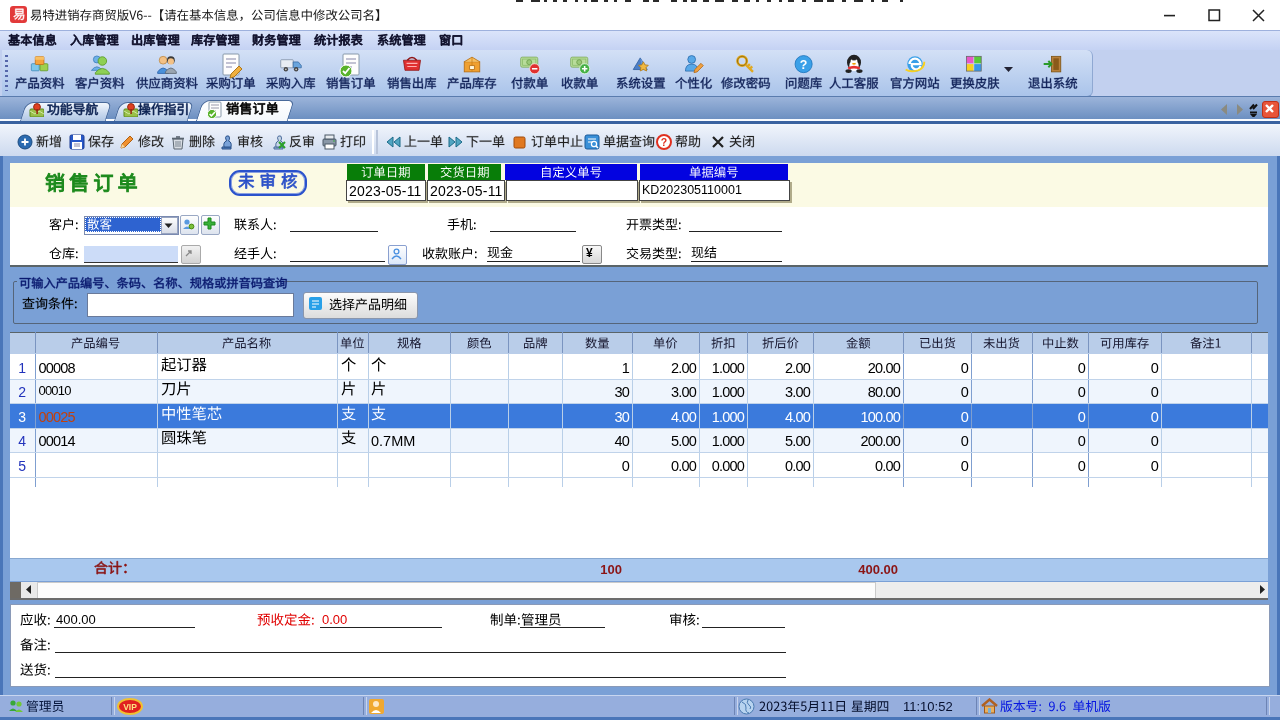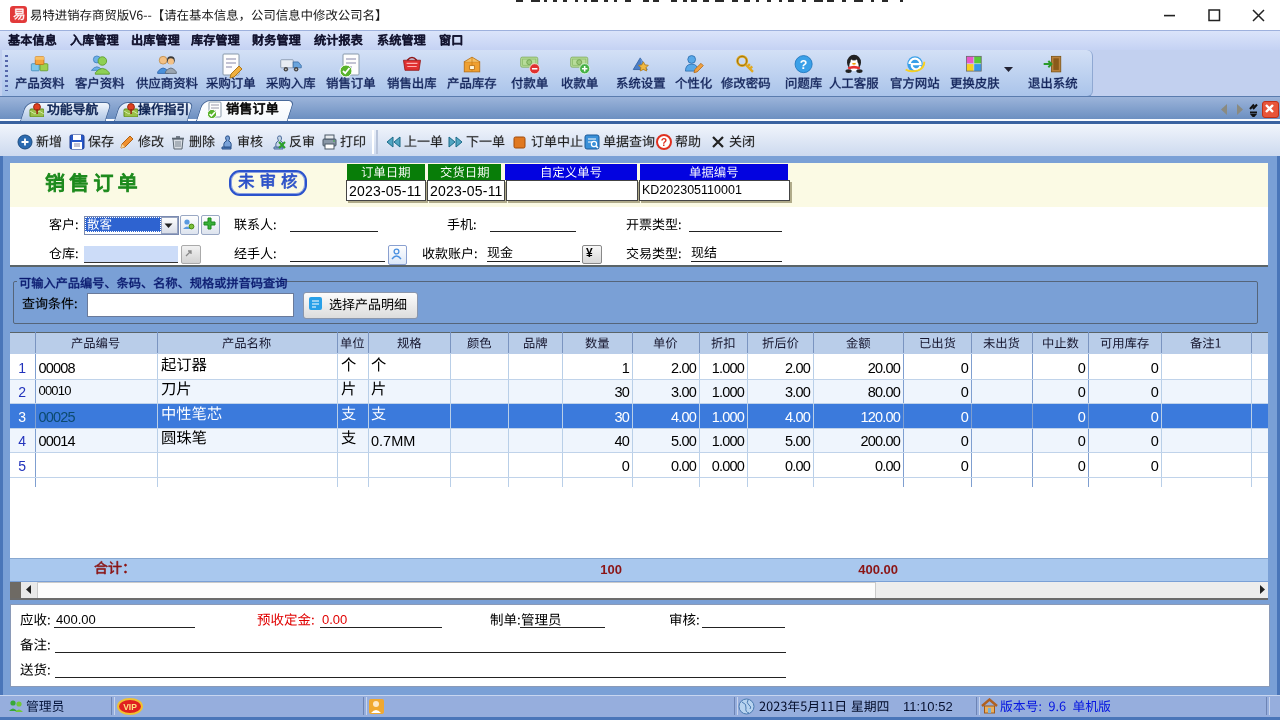--- a/index.html
+++ b/index.html
@@ -1056,38 +1056,38 @@
     </svg>
     <div class="a tx" style="left:562px;top:384.0px;font-size:14.5px;color:#000;width:67px;text-align:right;letter-spacing:-0.8px">30</div>
     <div class="a tx" style="left:632px;top:384.0px;font-size:14.5px;color:#000;width:64px;text-align:right;letter-spacing:-0.8px">3.00</div>
     <div class="a tx" style="left:699px;top:384.0px;font-size:14.5px;color:#000;width:45px;text-align:right;letter-spacing:-0.8px">1.000</div>
     <div class="a tx" style="left:747px;top:384.0px;font-size:14.5px;color:#000;width:63px;text-align:right;letter-spacing:-0.8px">3.00</div>
     <div class="a tx" style="left:813px;top:384.0px;font-size:14.5px;color:#000;width:87px;text-align:right;letter-spacing:-0.8px">80.00</div>
     <div class="a tx" style="left:903px;top:384.0px;font-size:14.5px;color:#000;width:65px;text-align:right;letter-spacing:-0.8px">0</div>
     <div class="a tx" style="left:1032px;top:384.0px;font-size:14.5px;color:#000;width:53px;text-align:right;letter-spacing:-0.8px">0</div>
     <div class="a tx" style="left:1088px;top:384.0px;font-size:14.5px;color:#000;width:70px;text-align:right;letter-spacing:-0.8px">0</div>
     <div class="a tx" style="left:10px;top:408.5px;font-size:14px;color:#ffffff;width:24.5px;text-align:center;">3</div>
-    <div class="a tx" style="left:38.5px;top:408.5px;font-size:14.5px;color:#0c4a6e;letter-spacing:-0.8px">00025</div>
+    <div class="a tx" style="left:38.5px;top:408.5px;font-size:14.5px;color:#c2410c;letter-spacing:-0.8px">00025</div>
     <svg class="t " style="left:161.0px;top:405.5px" width="63" height="17" fill="#fff">
       <use href="#u4e2d" transform="translate(0.0 13.2) scale(0.0153 -0.0153)"></use>
       <use href="#u6027" transform="translate(15.3 13.2) scale(0.0153 -0.0153)"></use>
       <use href="#u7b14" transform="translate(30.6 13.2) scale(0.0153 -0.0153)"></use>
       <use href="#u82af" transform="translate(45.9 13.2) scale(0.0153 -0.0153)"></use>
     </svg>
     <svg class="t " style="left:341.0px;top:405.5px" width="17" height="17" fill="#fff">
       <use href="#u652f" transform="translate(0.0 13.2) scale(0.0153 -0.0153)"></use>
     </svg>
     <svg class="t " style="left:371.0px;top:405.5px" width="17" height="17" fill="#fff">
       <use href="#u652f" transform="translate(0.0 13.2) scale(0.0153 -0.0153)"></use>
     </svg>
     <div class="a tx" style="left:562px;top:408.5px;font-size:14.5px;color:#fff;width:67px;text-align:right;letter-spacing:-0.8px">30</div>
     <div class="a tx" style="left:632px;top:408.5px;font-size:14.5px;color:#fff;width:64px;text-align:right;letter-spacing:-0.8px">4.00</div>
     <div class="a tx" style="left:699px;top:408.5px;font-size:14.5px;color:#fff;width:45px;text-align:right;letter-spacing:-0.8px">1.000</div>
     <div class="a tx" style="left:747px;top:408.5px;font-size:14.5px;color:#fff;width:63px;text-align:right;letter-spacing:-0.8px">4.00</div>
-    <div class="a tx" style="left:813px;top:408.5px;font-size:14.5px;color:#fff;width:87px;text-align:right;letter-spacing:-0.8px">120.00</div>
+    <div class="a tx" style="left:813px;top:408.5px;font-size:14.5px;color:#fff;width:87px;text-align:right;letter-spacing:-0.8px">100.00</div>
     <div class="a tx" style="left:903px;top:408.5px;font-size:14.5px;color:#fff;width:65px;text-align:right;letter-spacing:-0.8px">0</div>
     <div class="a tx" style="left:1032px;top:408.5px;font-size:14.5px;color:#fff;width:53px;text-align:right;letter-spacing:-0.8px">0</div>
     <div class="a tx" style="left:1088px;top:408.5px;font-size:14.5px;color:#fff;width:70px;text-align:right;letter-spacing:-0.8px">0</div>
     <div class="a tx" style="left:10px;top:433.0px;font-size:14px;color:#2233bb;width:24.5px;text-align:center;">4</div>
     <div class="a tx" style="left:38.5px;top:433.0px;font-size:14.5px;color:#000;letter-spacing:-0.8px">00014</div>
     <svg class="t " style="left:161.0px;top:430.0px" width="48" height="17" fill="#000">
       <use href="#u5706" transform="translate(0.0 13.2) scale(0.0153 -0.0153)"></use>
       <use href="#u73e0" transform="translate(15.3 13.2) scale(0.0153 -0.0153)"></use>
       <use href="#u7b14" transform="translate(30.6 13.2) scale(0.0153 -0.0153)"></use>
     </svg>

